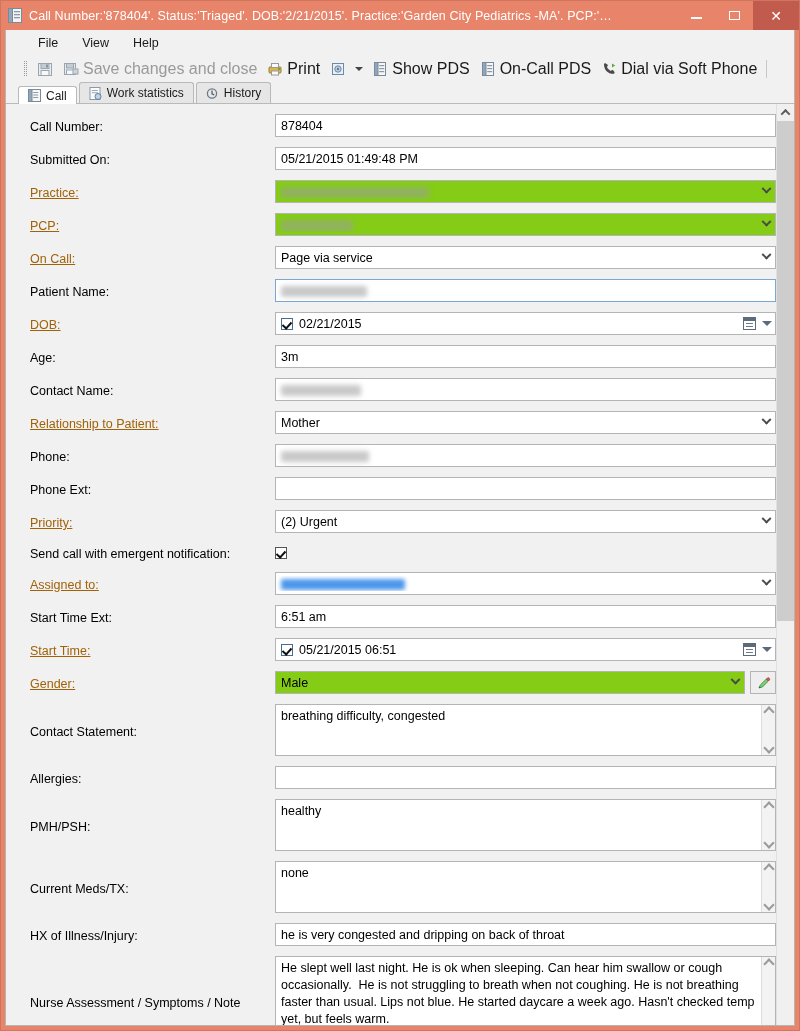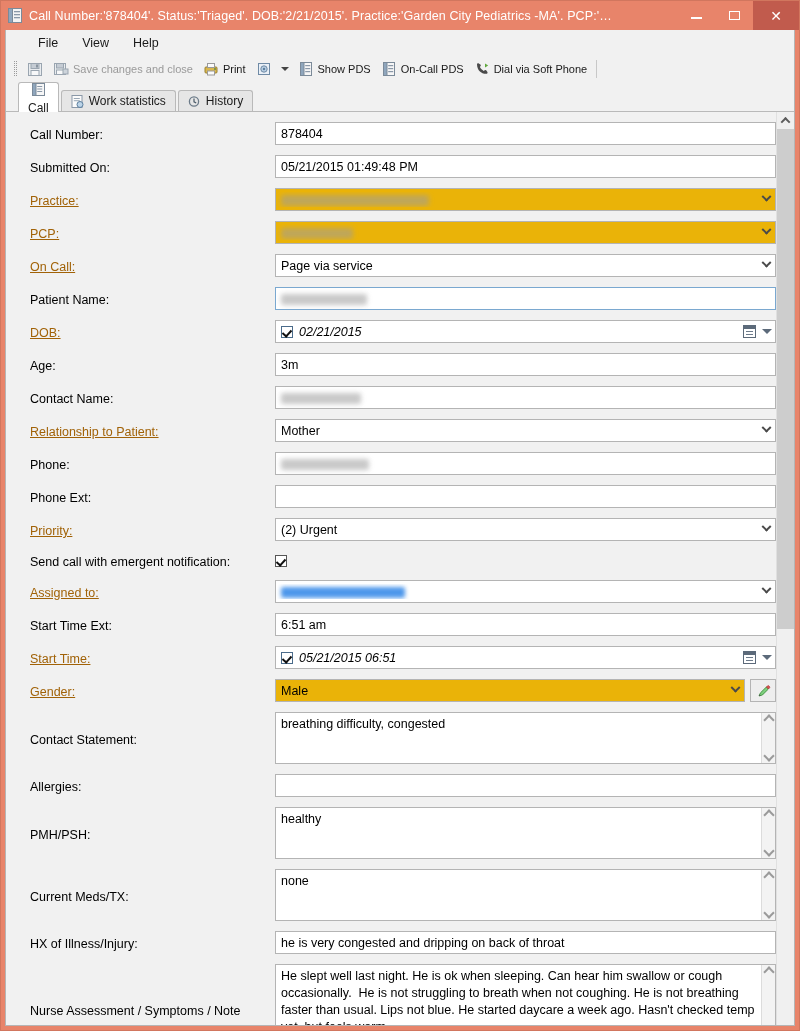--- a/index.html
+++ b/index.html
@@ -88,22 +88,22 @@
   .menu-item {
     padding: 3px 12px;
     cursor: default;
   }
 
   
   #toolbar {
     flex: 0 0 27px;
     display: flex; align-items: center;
     background: #f1f1f1;
-    padding-left: 6px;
-    font-size: 11px;
+    padding-left: 16px;
+    font-size: 16px;
     color: #1a1a1a;
     text-align: right;
   }
   .tb-grip {
     width: 3px; height: 15px;
     border-left: 1px dotted #9a9a9a;
     border-right: 1px dotted #9a9a9a;
     margin: 0 5px 0 2px;
   }
   .tb-btn {
@@ -147,24 +147,23 @@
     background: #e6e6e6;
     border: 1px solid #b9b9b9;
     border-bottom: none;
     border-radius: 3px 3px 0 0;
     margin-right: 2px;
     cursor: default;
     position: relative;
   }
   .tab.active {
     background: #ffffff;
-    height: 30px;
+    height: 18px;
     margin-bottom: -1px;
     z-index: 2;
-    flex-direction: column;
   }
   .tab-ico { width: 13px; height: 13px; flex: 0 0 13px; position: relative; }
 
   
   #formwrap {
     flex: 1 1 auto;
     display: flex;
     background: #f1f1f1;
     overflow: hidden;
     position: relative;
@@ -228,21 +227,21 @@
   .redact-sel-bg {
     background: #4da2f0;
     display: inline-block;
     padding: 0 1px;
     filter: blur(0.6px);
   }
 
   .combo {
     width: 100%;
     height: 23px;
-    background: #eab308;
+    background: #84cc16;
     border: 1px solid #b4b4b4;
     display: flex; align-items: center;
     font-size: 12.5px;
     color: #000;
     position: relative;
   }
   .combo.white { background: #ffffff; }
   .combo-text {
     flex: 1 1 auto;
     padding: 1px 5px 0 5px;
@@ -262,21 +261,20 @@
   }
 
   .datebox {
     width: 100%;
     height: 23px;
     background: #ffffff;
     border: 1px solid #b4b4b4;
     display: flex; align-items: center;
     font-size: 12.5px;
     padding-left: 5px;
-    font-style: italic;
   }
   .datebox .dtext { flex: 1 1 auto; padding-top: 1px; }
   .cbx {
     width: 12px; height: 12px;
     border: 1px solid #4a6b8a;
     background: #fff;
     margin-right: 6px;
     position: relative;
     flex: 0 0 12px;
   }

